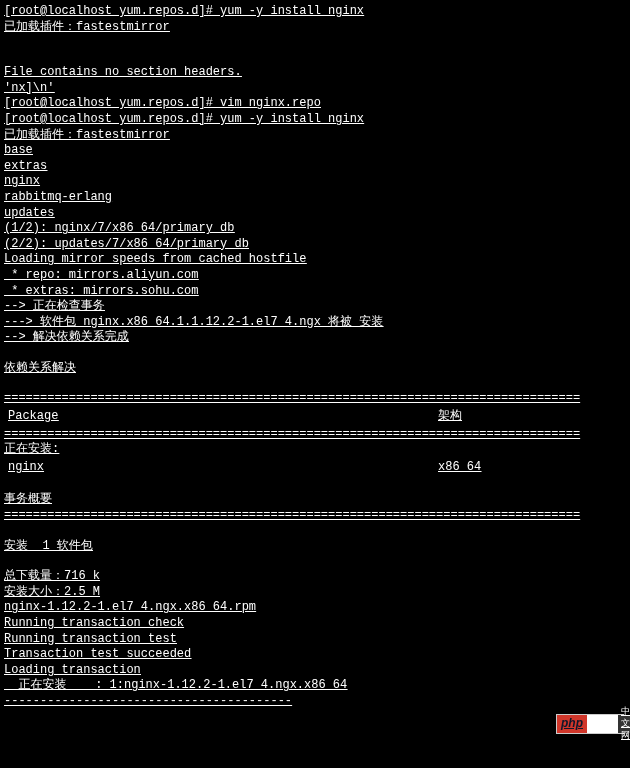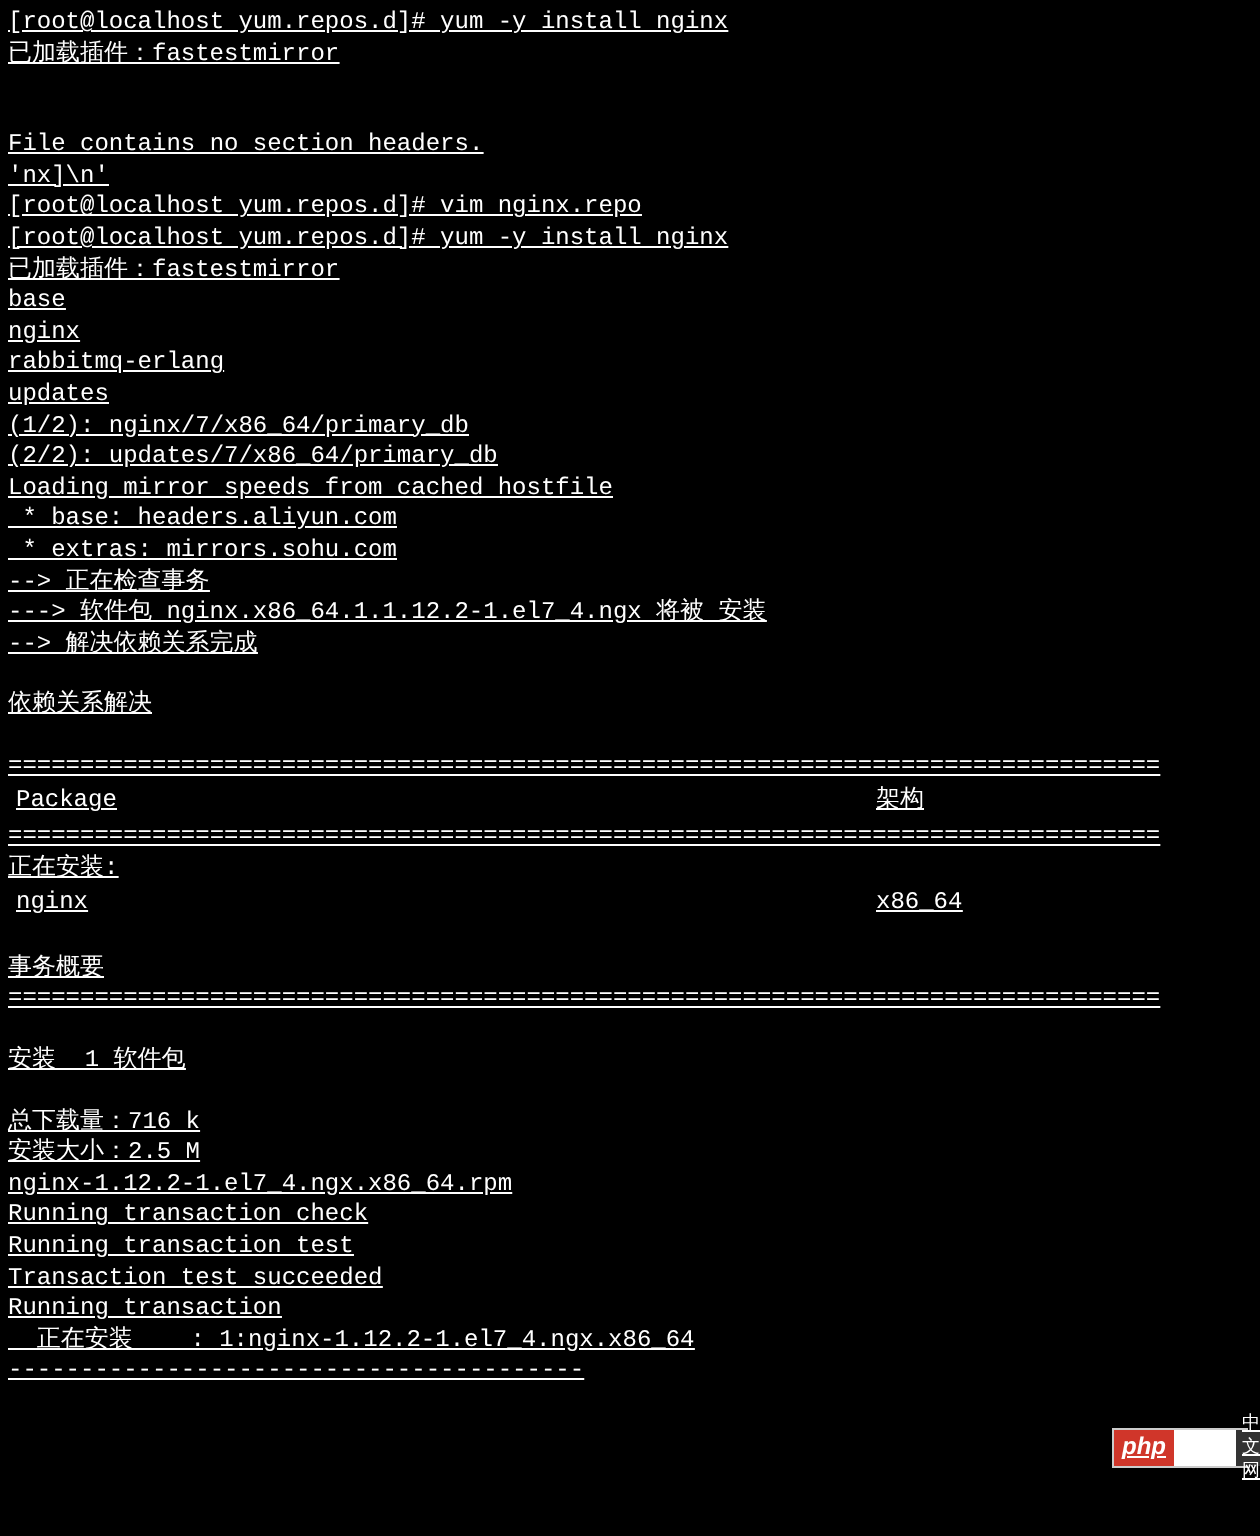--- a/index.html
+++ b/index.html
@@ -48,21 +48,21 @@
       right: 6px;
       width: 68px;
       height: 20px;
       background: #fff;
       display: flex;
       align-items: center;
       border: 1px solid #ccc;
     }
     .logo-php {
       background: #d0362a;
-      color: #ffffff;
+      color: #0f172a;
       font-style: italic;
       font-weight: bold;
       font-family: sans-serif;
       font-size: 12px;
       padding: 2px 4px;
       height: 100%;
       display: flex;
       align-items: center;
     }
     .logo-cn {
@@ -86,27 +86,28 @@
     <div class="terminal-line">[root@localhost yum.repos.d]# yum -y install nginx</div>
     <div class="terminal-line">已加载插件：fastestmirror</div>
     <div class="terminal-line"></div>
     <div class="terminal-line"></div>
     <div class="terminal-line">File contains no section headers.</div>
     <div class="terminal-line">'nx]\n'</div>
     <div class="terminal-line">[root@localhost yum.repos.d]# vim nginx.repo</div>
     <div class="terminal-line">[root@localhost yum.repos.d]# yum -y install nginx</div>
     <div class="terminal-line">已加载插件：fastestmirror</div>
     <div class="terminal-line">base</div>
+    <div class="terminal-line">extras</div>
     <div class="terminal-line">nginx</div>
     <div class="terminal-line">rabbitmq-erlang</div>
     <div class="terminal-line">updates</div>
     <div class="terminal-line">(1/2): nginx/7/x86_64/primary_db</div>
     <div class="terminal-line">(2/2): updates/7/x86_64/primary_db</div>
     <div class="terminal-line">Loading mirror speeds from cached hostfile</div>
-    <div class="terminal-line"> * base: headers.aliyun.com</div>
+    <div class="terminal-line"> * repo: mirrors.aliyun.com</div>
     <div class="terminal-line"> * extras: mirrors.sohu.com</div>
     <div class="terminal-line">--&gt; 正在检查事务</div>
     <div class="terminal-line">---&gt; 软件包 nginx.x86_64.1.1.12.2-1.el7_4.ngx 将被 安装</div>
     <div class="terminal-line">--&gt; 解决依赖关系完成</div>
     <div class="terminal-line"></div>
     <div class="terminal-line">依赖关系解决</div>
     <div class="terminal-line"></div>
   </div>
 
 <div class="divider-line">================================================================================</div>
@@ -129,21 +130,21 @@
 <div id="install-output">
     <div class="terminal-line"></div>
     <div class="terminal-line">安装  1 软件包</div>
     <div class="terminal-line"></div>
     <div class="terminal-line">总下载量：716 k</div>
     <div class="terminal-line">安装大小：2.5 M</div>
     <div class="terminal-line">nginx-1.12.2-1.el7_4.ngx.x86_64.rpm</div>
     <div class="terminal-line">Running transaction check</div>
     <div class="terminal-line">Running transaction test</div>
     <div class="terminal-line">Transaction test succeeded</div>
-    <div class="terminal-line">Running transaction</div>
+    <div class="terminal-line">Loading transaction</div>
     <div class="terminal-line">  正在安装    : 1:nginx-1.12.2-1.el7_4.ngx.x86_64</div>
     <div class="terminal-line">----------------------------------------</div>
   </div>
 
 <div class="logo-widget">
   <span class="logo-php">php</span>
   <span class="logo-cn">中文网</span>
 </div>
 
 </body></html>

